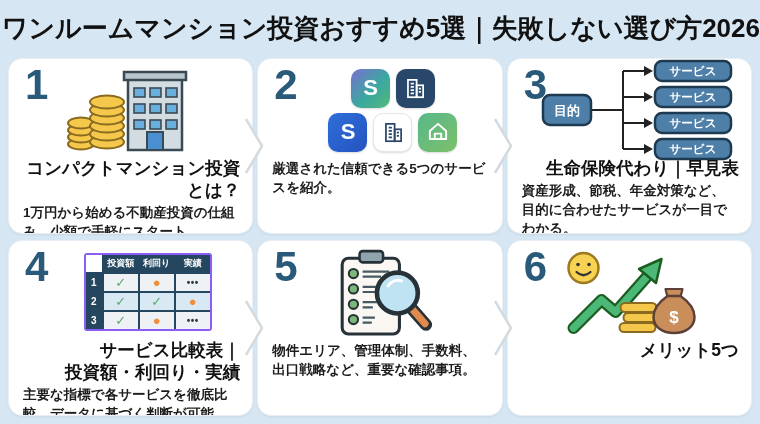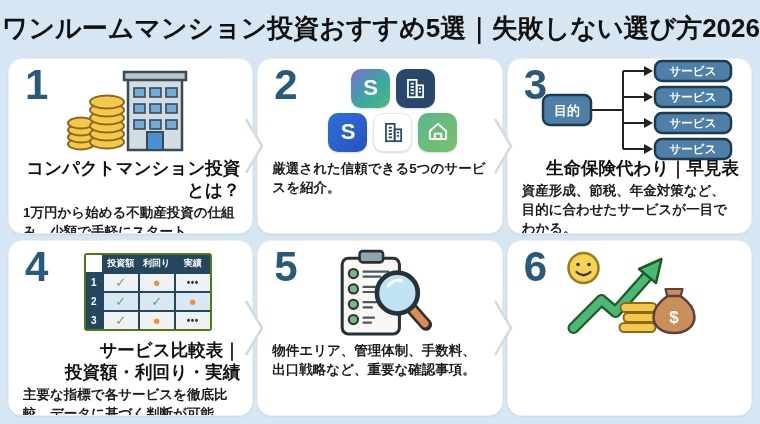--- a/index.html
+++ b/index.html
@@ -70,21 +70,21 @@
   .app-white{ background:#ffffff; border:1px solid #e2e6ea; }
   .app-green{ background:linear-gradient(135deg,#58b88a,#7cc06a); }
   .app-letter{ color:#fff; font-size:22px; font-weight:800; line-height:1; }
   
   .mini-table{
     display:grid;
     grid-template-columns:16px 34px 34px 34px;
     grid-auto-rows:17px;
     gap:2px;
     background:#24465e;
-    border:2px solid #4d7c0f;
+    border:2px solid #8b5cf6;
     border-radius:3px;
     margin-left:34px;
   }
   .mt-cell{
     display:flex; align-items:center; justify-content:center;
     font-weight:800;
   }
   .mt-corner{ background:#ffffff; }
   .mt-head{ background:#24465e; color:#fff; font-size:9px; }
   .mt-label{ background:#24465e; color:#fff; font-size:10px; }
@@ -294,20 +294,21 @@
         <g fill="#f5c84c" stroke="#8a6a1f" stroke-width="2">
           <rect x="58" y="77" width="36" height="9" rx="4.5"></rect>
           <rect x="62" y="67" width="36" height="9" rx="4.5"></rect>
           <rect x="59" y="57" width="36" height="9" rx="4.5"></rect>
         </g>
         <path d="M104 43 h17 l-2 8 h-13 z" fill="#c98e5a" stroke="#5d4037" stroke-width="2.2" stroke-linejoin="round"></path>
         <path d="M106 50 C 96 57 92 64 92 71 C 92 81 101 87 112.5 87 C 124 87 133 81 133 71 C 133 64 129 57 119 50 Z" fill="#c98e5a" stroke="#5d4037" stroke-width="2.5" stroke-linejoin="round"></path>
         <text x="112.5" y="71" text-anchor="middle" dominant-baseline="central" font-size="17" font-weight="bold" fill="#ffffff">$</text>
       </svg>
     </div>
+    <div class="card-title"><span>メリット5つ</span></div>
   </div>
 
   <svg class="chevron chv-1" viewBox="0 0 24 60">
     <polyline points="3,3 19,30 3,57" fill="#ffffff" stroke="#d4dade" stroke-width="2.5" stroke-linejoin="round"></polyline>
   </svg>
   <svg class="chevron chv-2" viewBox="0 0 24 60">
     <polyline points="3,3 19,30 3,57" fill="#ffffff" stroke="#d4dade" stroke-width="2.5" stroke-linejoin="round"></polyline>
   </svg>
   <svg class="chevron chv-3" viewBox="0 0 24 60">
     <polyline points="3,3 19,30 3,57" fill="#ffffff" stroke="#d4dade" stroke-width="2.5" stroke-linejoin="round"></polyline>

